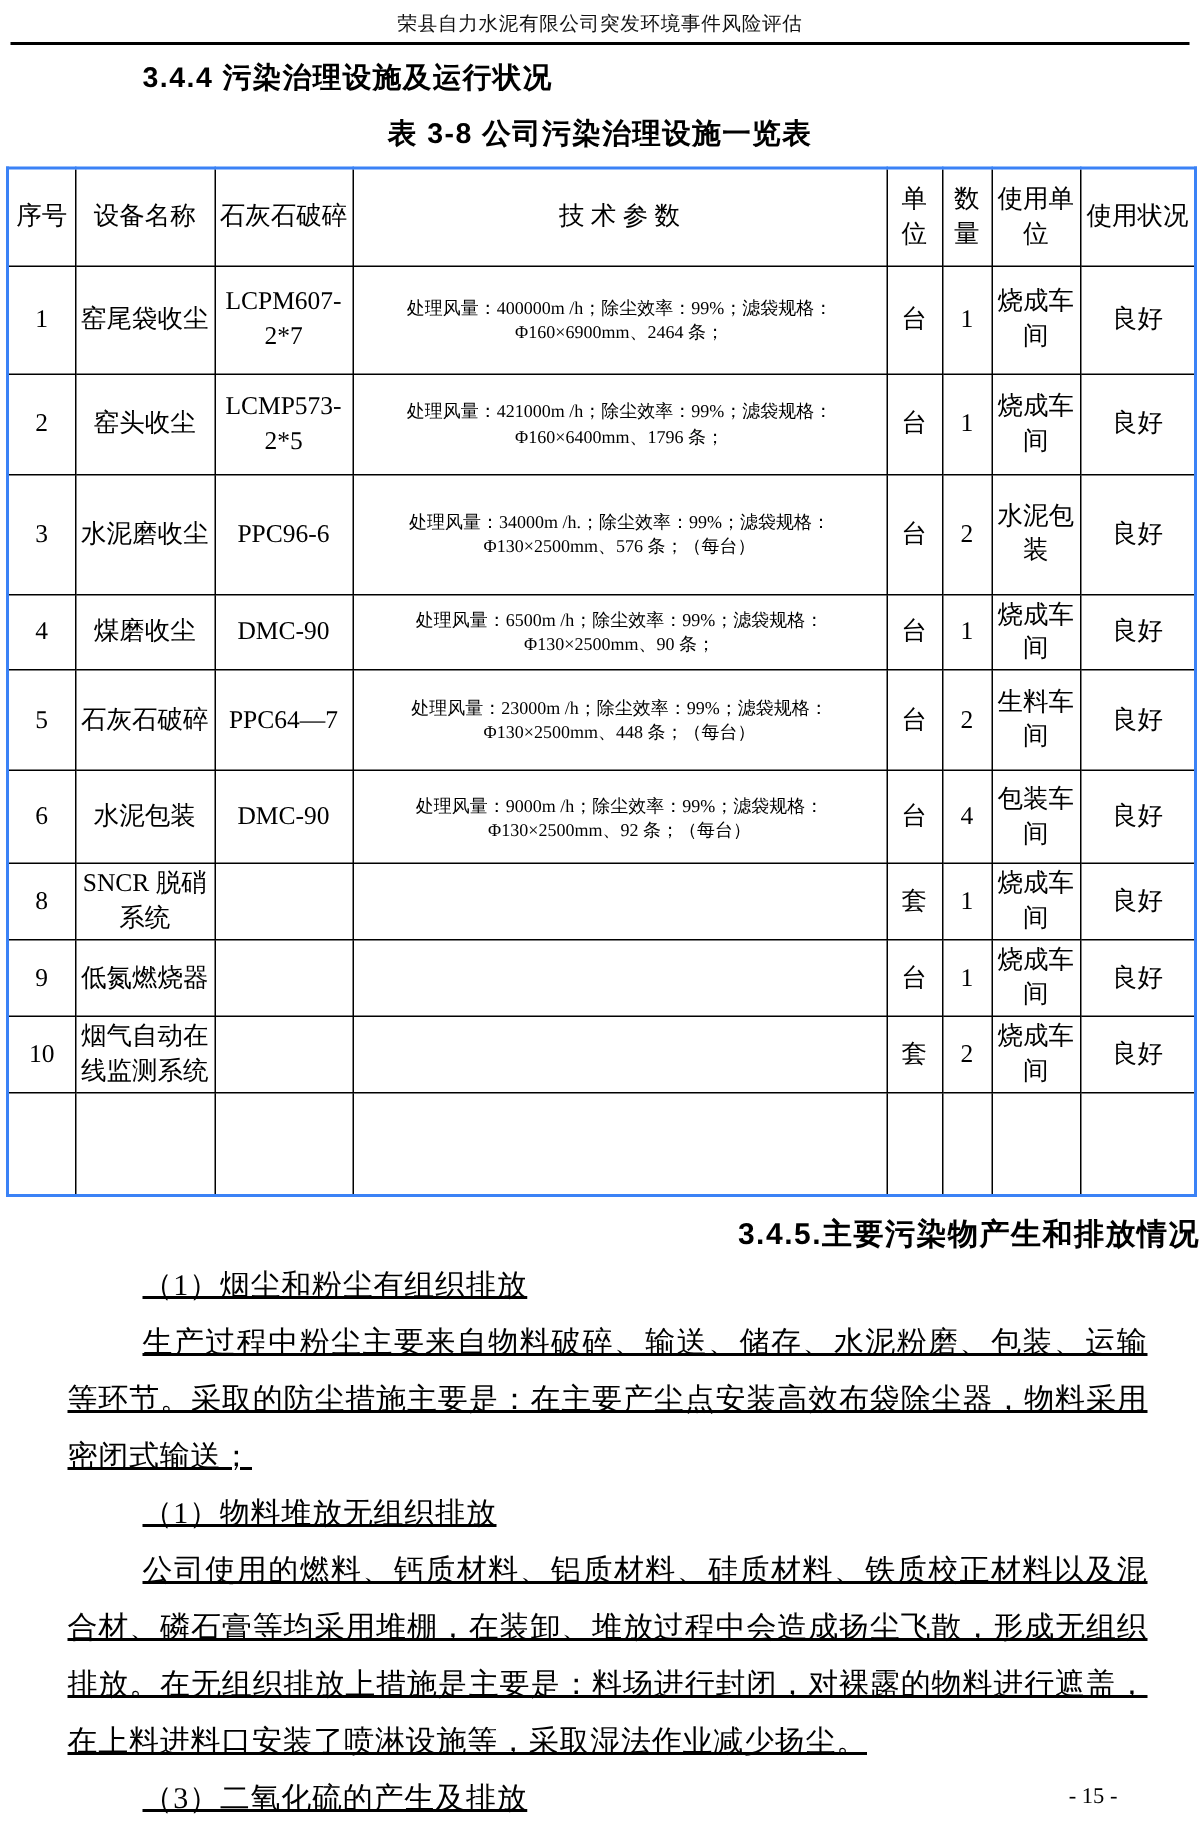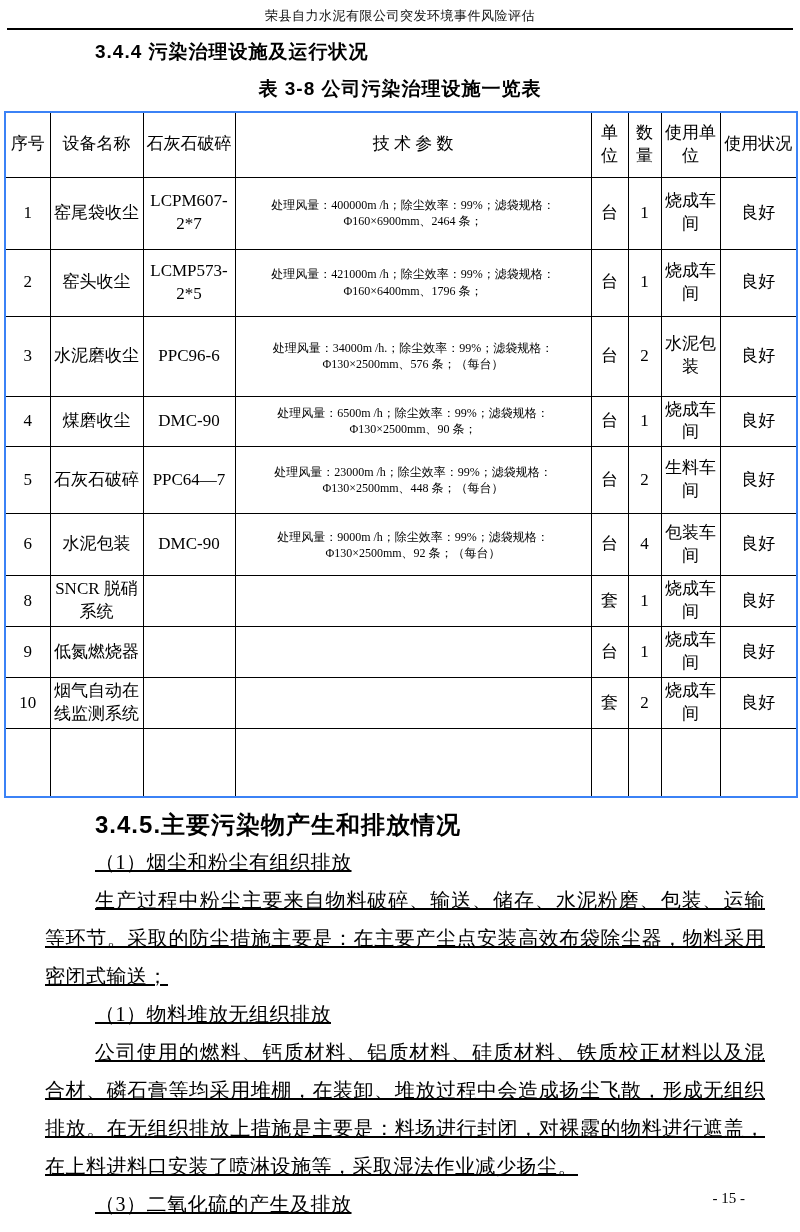--- a/index.html
+++ b/index.html
@@ -59,24 +59,25 @@
     line-height: 1.35;
     word-break: break-word;
   }
   table.facilities td.params {
     font-size: 12px;
     padding: 2px 24px;
   }
   .sec-heading-2 {
     font-family: "Liberation Sans", "DejaVu Sans", sans-serif;
     font-weight: bold;
-    font-size: 24px;
+    font-size: 20px;
     margin-left: 95px;
     margin-top: 11px;
     letter-spacing: 1px;
+    text-align: right;
   }
   .body-text {
     margin: 2px 35px 0 45px;
     font-size: 20px;
     line-height: 38px;
     text-align: justify;
     letter-spacing: 0.5px;
   }
   .body-text p { text-indent: 50px; text-decoration: underline; }
   .page-number {

